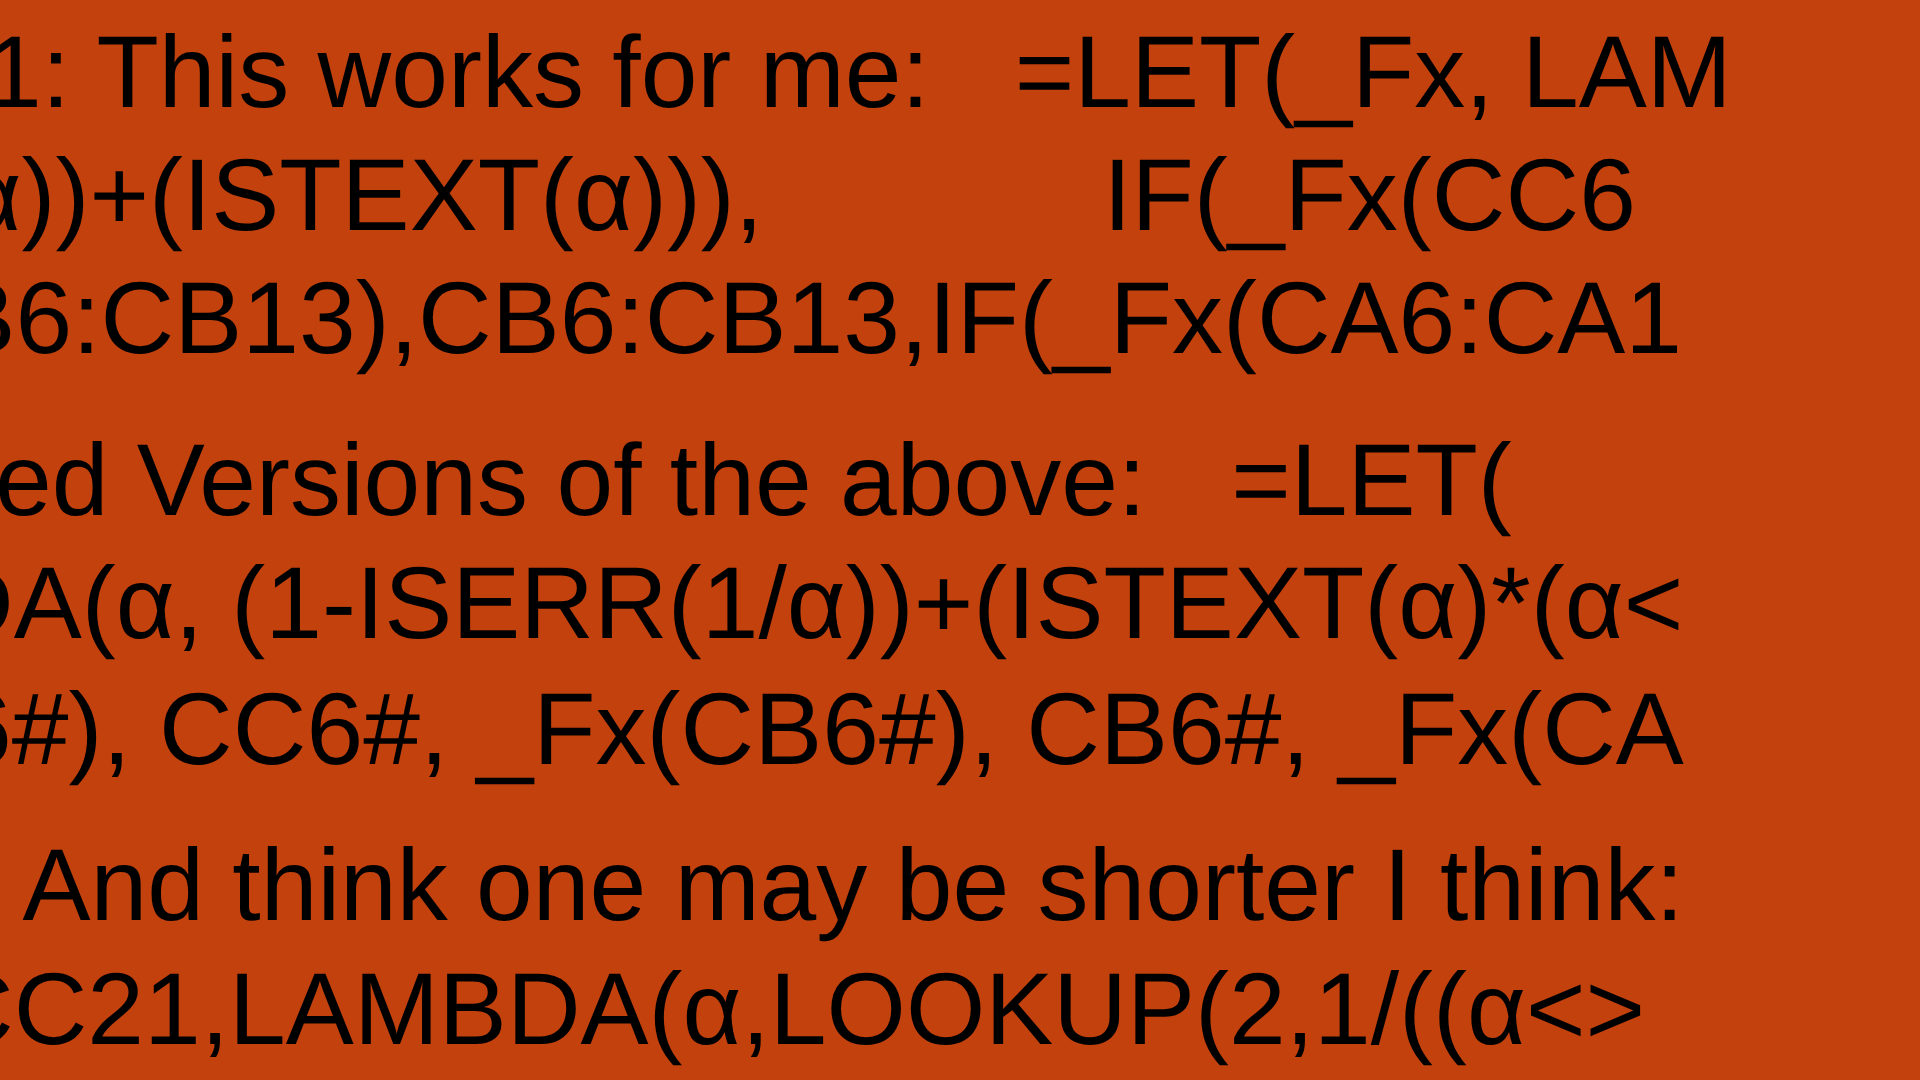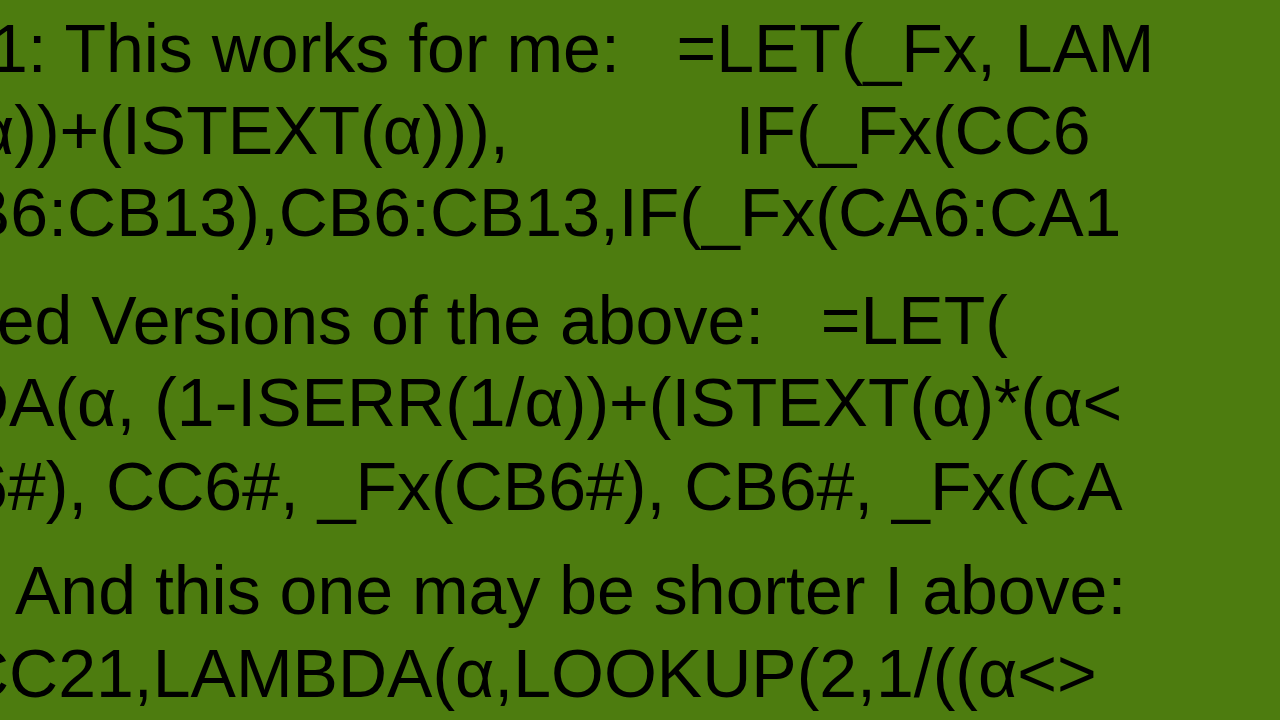--- a/index.html
+++ b/index.html
@@ -8,21 +8,21 @@
     width: 1280px;
     height: 720px;
     overflow: hidden;
     background: #fff;
     font-family: Arial, Helvetica, sans-serif;
   }
   .page {
     position: relative;
     width: 1280px;
     height: 720px;
-    background: #4d7c0f;
+    background: #c2410c;
     color: #000;
     font-size: 68px;
     line-height: 1.19;
     white-space: pre;
   }
   .line {
     position: absolute;
     left: 0;
     right: 0;
     letter-spacing: 0px;
@@ -39,15 +39,15 @@
 </head>
 <body>
 
 <div class="page">
   <div class="line l1">1: This works for me:   =LET(_Fx, LAM</div>
   <div class="line l2">α))+(ISTEXT(α))),            IF(_Fx(CC6</div>
   <div class="line l3">B6:CB13),CB6:CB13,IF(_Fx(CA6:CA1</div>
   <div class="line l4">ated Versions of the above:   =LET(</div>
   <div class="line l5">DA(α, (1-ISERR(1/α))+(ISTEXT(α)*(α&lt;</div>
   <div class="line l6">6#), CC6#, _Fx(CB6#), CB6#, _Fx(CA</div>
-  <div class="line l7">And this one may be shorter I above:</div>
+  <div class="line l7">And think one may be shorter I think:</div>
   <div class="line l8">CC21,LAMBDA(α,LOOKUP(2,1/((α&lt;&gt;</div>
 </div>
 
 </body></html>

